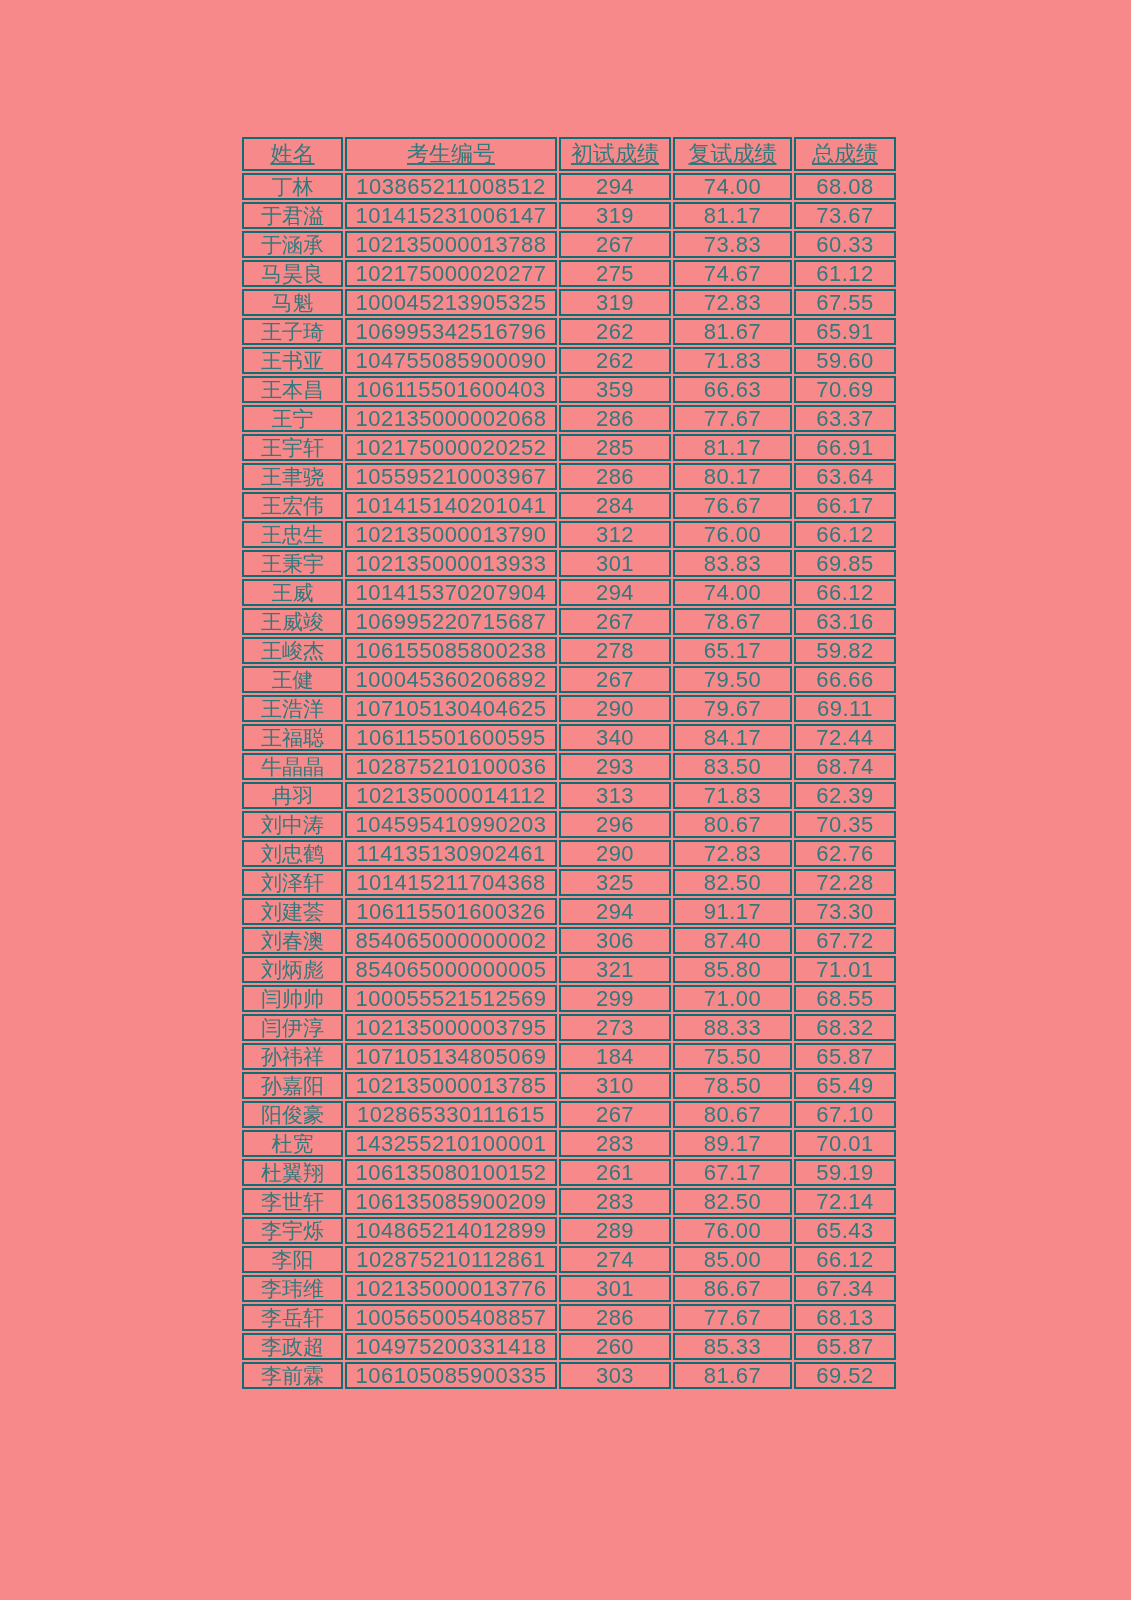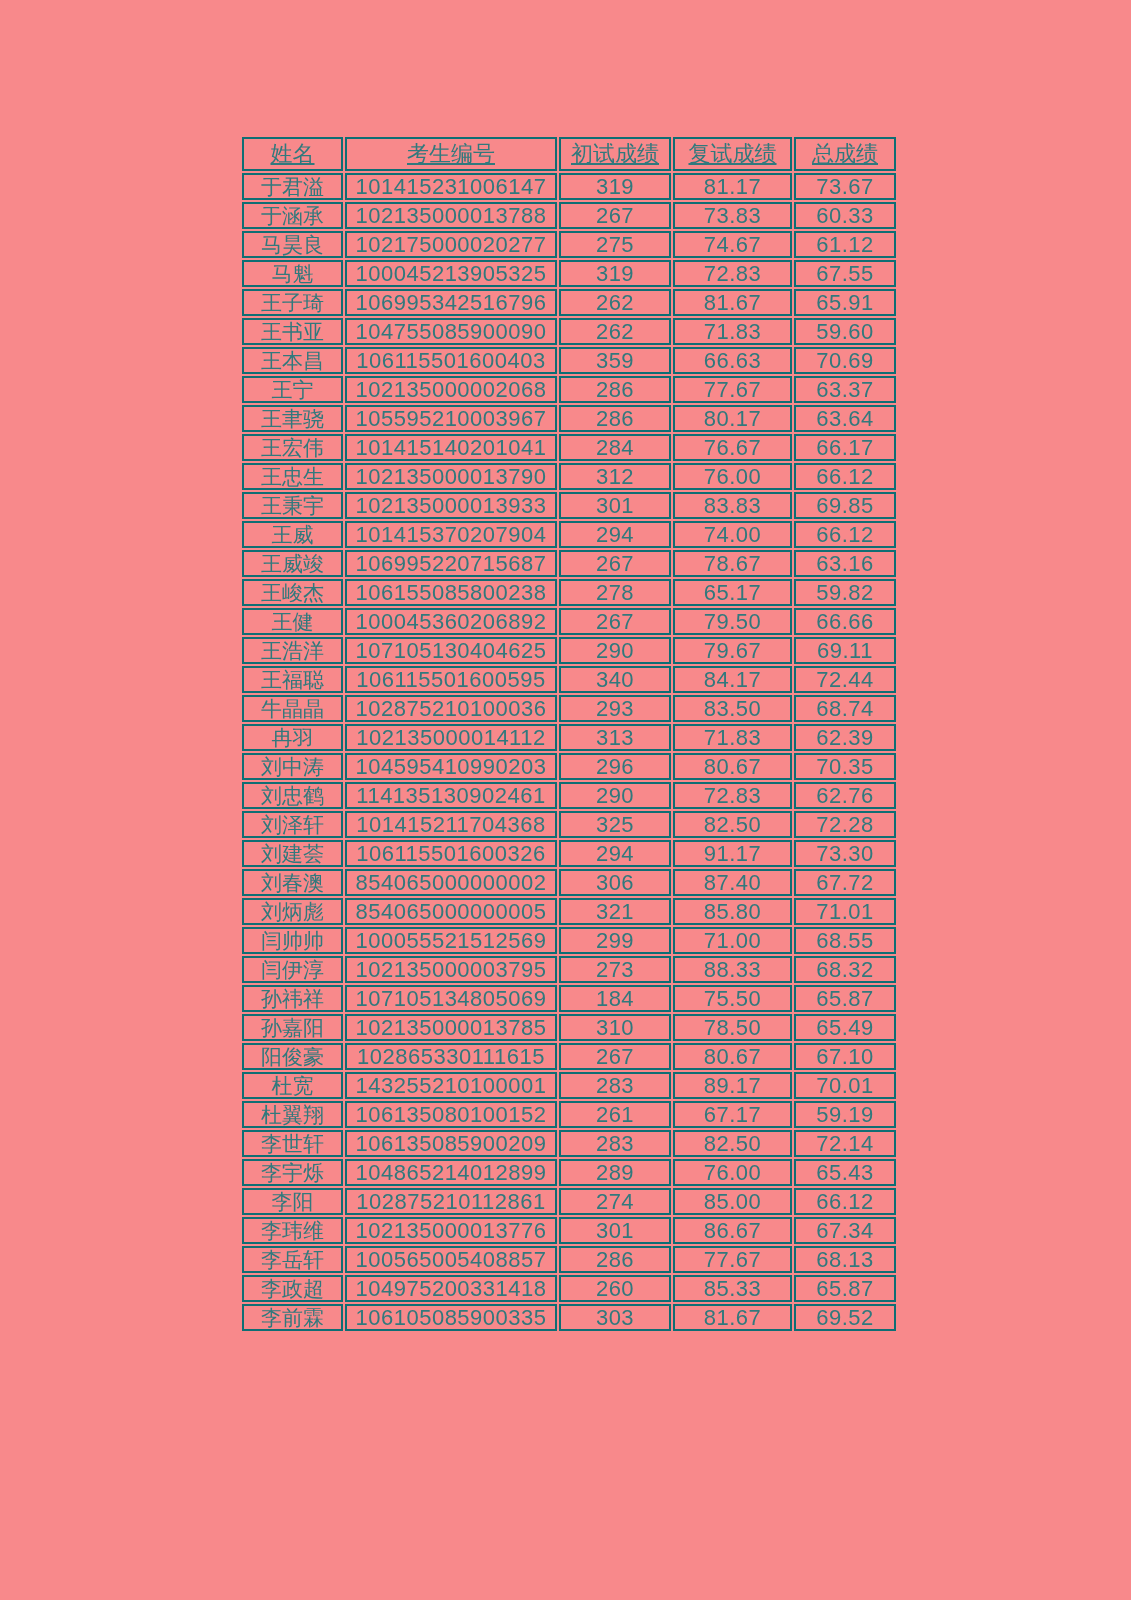--- a/index.html
+++ b/index.html
@@ -66,20 +66,27 @@
       <tr>
           <th>姓名</th>
           <th>考生编号</th>
           <th>初试成绩</th>
           <th>复试成绩</th>
           <th>总成绩</th>
         </tr>
     </thead>
     <tbody>
         <tr>
+          <td>丁林</td>
+          <td class="num">103865211008512</td>
+          <td class="num">294</td>
+          <td class="num">74.00</td>
+          <td class="num">68.08</td>
+        </tr>
+        <tr>
           <td>于君溢</td>
           <td class="num">101415231006147</td>
           <td class="num">319</td>
           <td class="num">81.17</td>
           <td class="num">73.67</td>
         </tr>
         <tr>
           <td>于涵承</td>
           <td class="num">102135000013788</td>
           <td class="num">267</td>
@@ -122,20 +129,27 @@
           <td class="num">70.69</td>
         </tr>
         <tr>
           <td>王宁</td>
           <td class="num">102135000002068</td>
           <td class="num">286</td>
           <td class="num">77.67</td>
           <td class="num">63.37</td>
         </tr>
         <tr>
+          <td>王宇轩</td>
+          <td class="num">102175000020252</td>
+          <td class="num">285</td>
+          <td class="num">81.17</td>
+          <td class="num">66.91</td>
+        </tr>
+        <tr>
           <td>王聿骁</td>
           <td class="num">105595210003967</td>
           <td class="num">286</td>
           <td class="num">80.17</td>
           <td class="num">63.64</td>
         </tr>
         <tr>
           <td>王宏伟</td>
           <td class="num">101415140201041</td>
           <td class="num">284</td>

